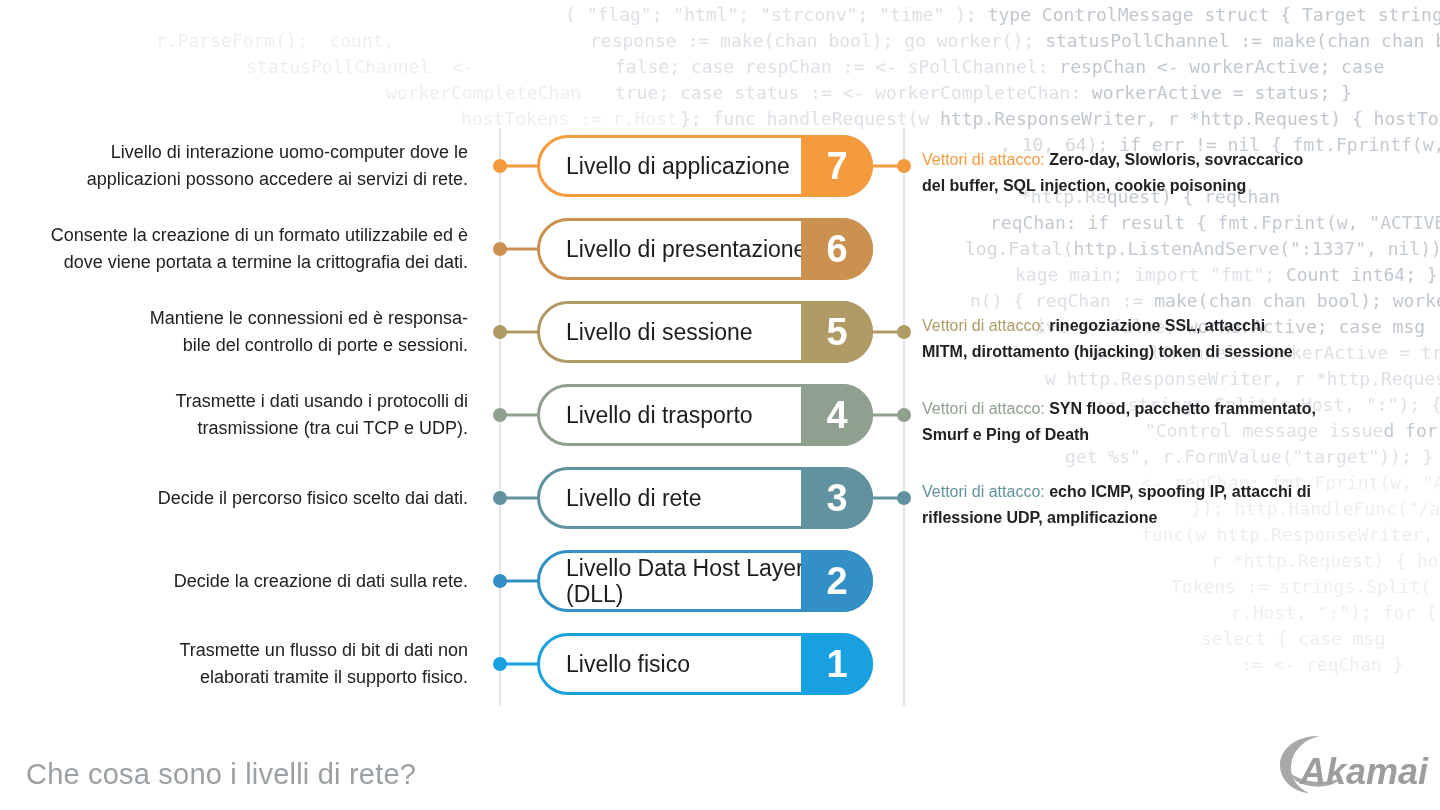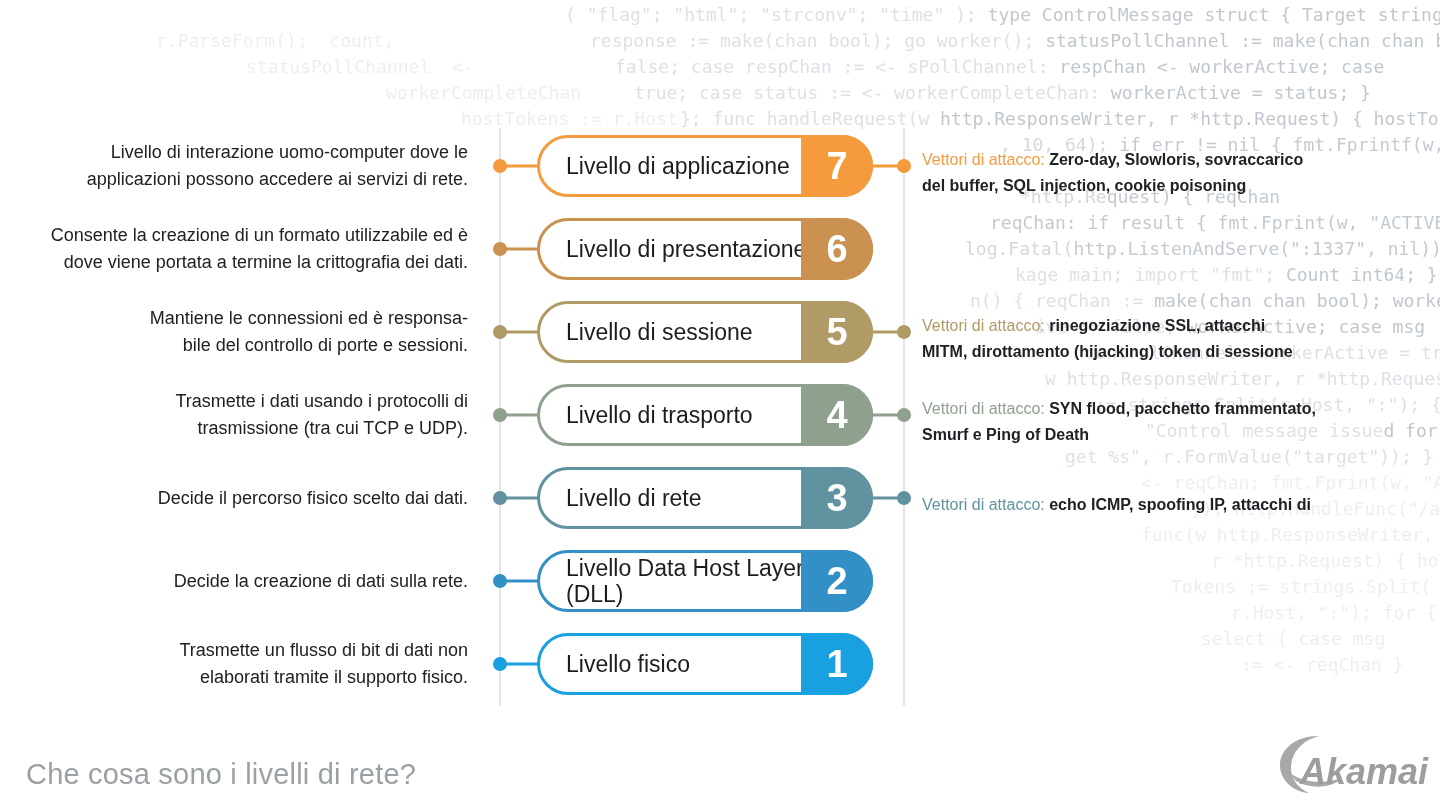--- a/index.html
+++ b/index.html
@@ -77,21 +77,21 @@
   }
   #logo{position:absolute;left:1268px;top:732px;width:164px;height:64px;}
 </style>
 </head>
 <body>
 
 <div id="code-bg">
     <div class="code-line" style="left: 565px; top: 3px;">( "flag"; "html"; "strconv"; "time" ); <span class="hi">type ControlMessage struct { Target string; Cou</span></div>
     <div class="code-line" style="left: 590px; top: 29px;">response := make(chan bool); go worker(); <span class="hi">statusPollChannel := make(chan chan bool); w</span></div>
     <div class="code-line" style="left: 615px; top: 55px;">false; case respChan := &lt;- sPollChannel: <span class="hi">respChan &lt;- workerActive; case</span></div>
-    <div class="code-line" style="left: 634px; top: 81px;">true; case status := &lt;- workerCompleteChan: <span class="hi">workerActive = status; }</span></div>
+    <div class="code-line" style="left: 615px; top: 81px;">true; case status := &lt;- workerCompleteChan: <span class="hi">workerActive = status; }</span></div>
     <div class="code-line" style="left: 680px; top: 107px;">}; func handleRequest(w <span class="hi">http.ResponseWriter, r *http.Request) { hostTok</span></div>
     <div class="code-line mid" style="left: 1000px; top: 133px;">, 10, 64); <span class="hi">if err != nil { fmt.Fprintf(w,</span></div>
     <div class="code-line mid" style="left: 1020px; top: 185px;">*http.Re<span class="hi">quest) { reqChan</span></div>
     <div class="code-line mid" style="left: 990px; top: 211px;"><span class="hi">reqChan: if result { fmt.Fprint(w, "ACTIVE")</span></div>
     <div class="code-line mid" style="left: 965px; top: 237px;">log.Fatal(<span class="hi">http.ListenAndServe(":1337", nil)); };pac</span></div>
     <div class="code-line" style="left: 1015px; top: 263px;">kage main; import "fmt"; <span class="hi">Count int64; }; func mai</span></div>
     <div class="code-line" style="left: 970px; top: 289px;">n() { reqChan := <span class="hi">make(chan chan bool); workerAct</span></div>
     <div class="code-line" style="left: 1035px; top: 315px;">ive := false; <span class="hi">workerActive; case msg := &lt;-</span></div>
     <div class="code-line" style="left: 1085px; top: 341px;">controlChannel: workerActive = true; }; </div>
     <div class="code-line" style="left: 1045px; top: 367px;">w http.ResponseWriter, r *http.Request) { </div>
@@ -184,20 +184,21 @@
     <div class="dot left"></div>
     <div class="pill">
       <div class="pill-label">Livello di rete</div>
       <div class="pill-num">3</div>
     </div>
     <div class="conn right"></div>
     <div class="dot right"></div>
     <div class="vectors">
       <span class="vlabel">Vettori di attacco: </span>
       <span class="vline1">echo ICMP, spoofing IP, attacchi di</span><br>
+      <span class="vline2">riflessione UDP, amplificazione</span>
     </div>
   </div>
     <div class="layer-row" style="top: 581px; --c: #3390C6;">
     <div class="desc">Decide la creazione di dati sulla rete.</div>
     <div class="conn left"></div>
     <div class="dot left"></div>
     <div class="pill">
       <div class="pill-label">Livello Data Host Layer
 (DLL)</div>
       <div class="pill-num">2</div>

